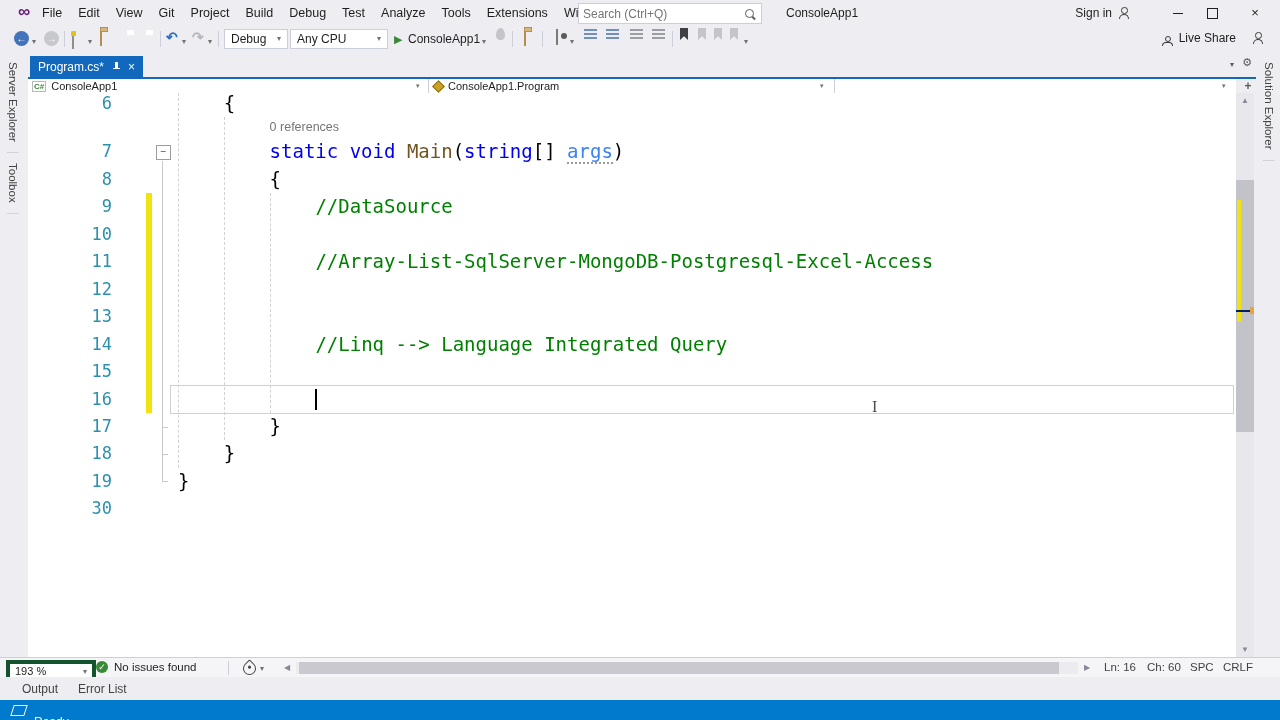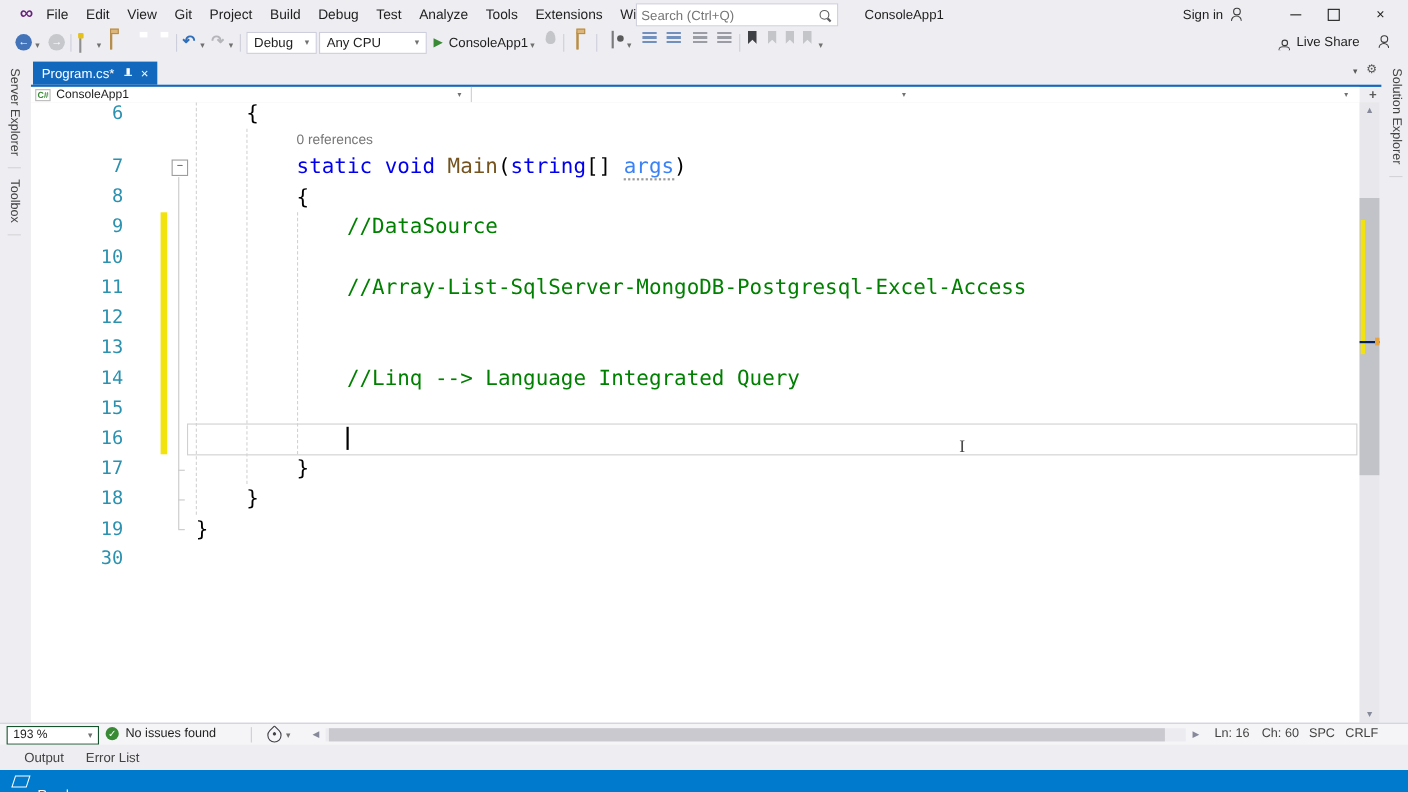--- a/index.html
+++ b/index.html
@@ -128,21 +128,21 @@
   #vmark-orange{position:absolute;right:0;top:214px;width:4px;height:7px;background:#e8a33d;}
 
   
   #leftstrip{left:0;top:52px;width:28px;height:605px;background:#eeeef2;}
   #rightstrip{left:1256px;top:52px;width:24px;height:605px;background:#eeeef2;}
   .vtab{writing-mode:vertical-rl;font-size:11.5px;color:#424242;padding:10px 0 10px 0;
         margin-left:7px;border-bottom:1px solid #d4d4d8;cursor:default;}
 
   
   #edbottom{left:0;top:657px;width:1280px;height:20px;background:#f5f5f7;border-top:1px solid #cccedb;}
-  #zoomcombo{position:absolute;left:6px;top:2px;width:72px;height:15px;background:#fff;border:1px solid #14532d;
+  #zoomcombo{position:absolute;left:6px;top:2px;width:72px;height:15px;background:#fff;border:4px solid #14532d;
              font-size:11px;line-height:15px;padding:0 5px;display:flex;justify-content:space-between;align-items:center;}
   #health{position:absolute;left:96px;top:3px;display:flex;align-items:center;gap:6px;font-size:11.5px;}
   .okcirc{width:12px;height:12px;border-radius:50%;background:#388a34;color:#fff;font-size:9px;
           line-height:12px;text-align:center;}
   .bsep{position:absolute;top:3px;width:1px;height:14px;background:#cccedb;}
   #nib{position:absolute;left:243px;top:4px;width:11px;height:11px;background:#f5f5f7;border:1.3px solid #3f3f46;
        border-radius:1px 50% 50% 50%;transform:rotate(45deg);}
   #nib::after{content:'';position:absolute;left:3px;top:3px;width:3px;height:3px;border-radius:50%;background:#3f3f46;}
   #nib-dd{position:absolute;left:260px;top:6px;font-size:8px;color:#717171;}
   .harrow{position:absolute;top:5px;font-size:8px;color:#868999;}
@@ -257,20 +257,24 @@
     <span id="docwell-gear">⚙</span>
   </div>
   <div id="tabline" class="abs"></div>
 
   <div id="navbar" class="abs">
     <div class="navseg" style="left:0;width:400px">
       <span class="ic-cs">C#</span>
       <span class="txt">ConsoleApp1</span>
     </div>
     <span class="nav-dd" style="left:388px">▾</span>
+    <div class="navseg" style="left:400px;width:406px">
+      <span class="diam cls"></span>
+      <span class="txt">ConsoleApp1.Program</span>
+    </div>
     <span class="nav-dd" style="left:792px">▾</span>
     <span class="nav-dd" style="left:1194px">▾</span>
   </div>
   <div id="nav-split" class="abs">+</div>
 
   <div id="editor" class="abs">
     <div class="guide" style="left:150px;top:0;height:375px"></div>
     <div class="guide" style="left:196px;top:24px;height:323px"></div>
     <div class="guide" style="left:242px;top:100px;height:220px"></div>
     <div id="changebar" class="abs"></div>

